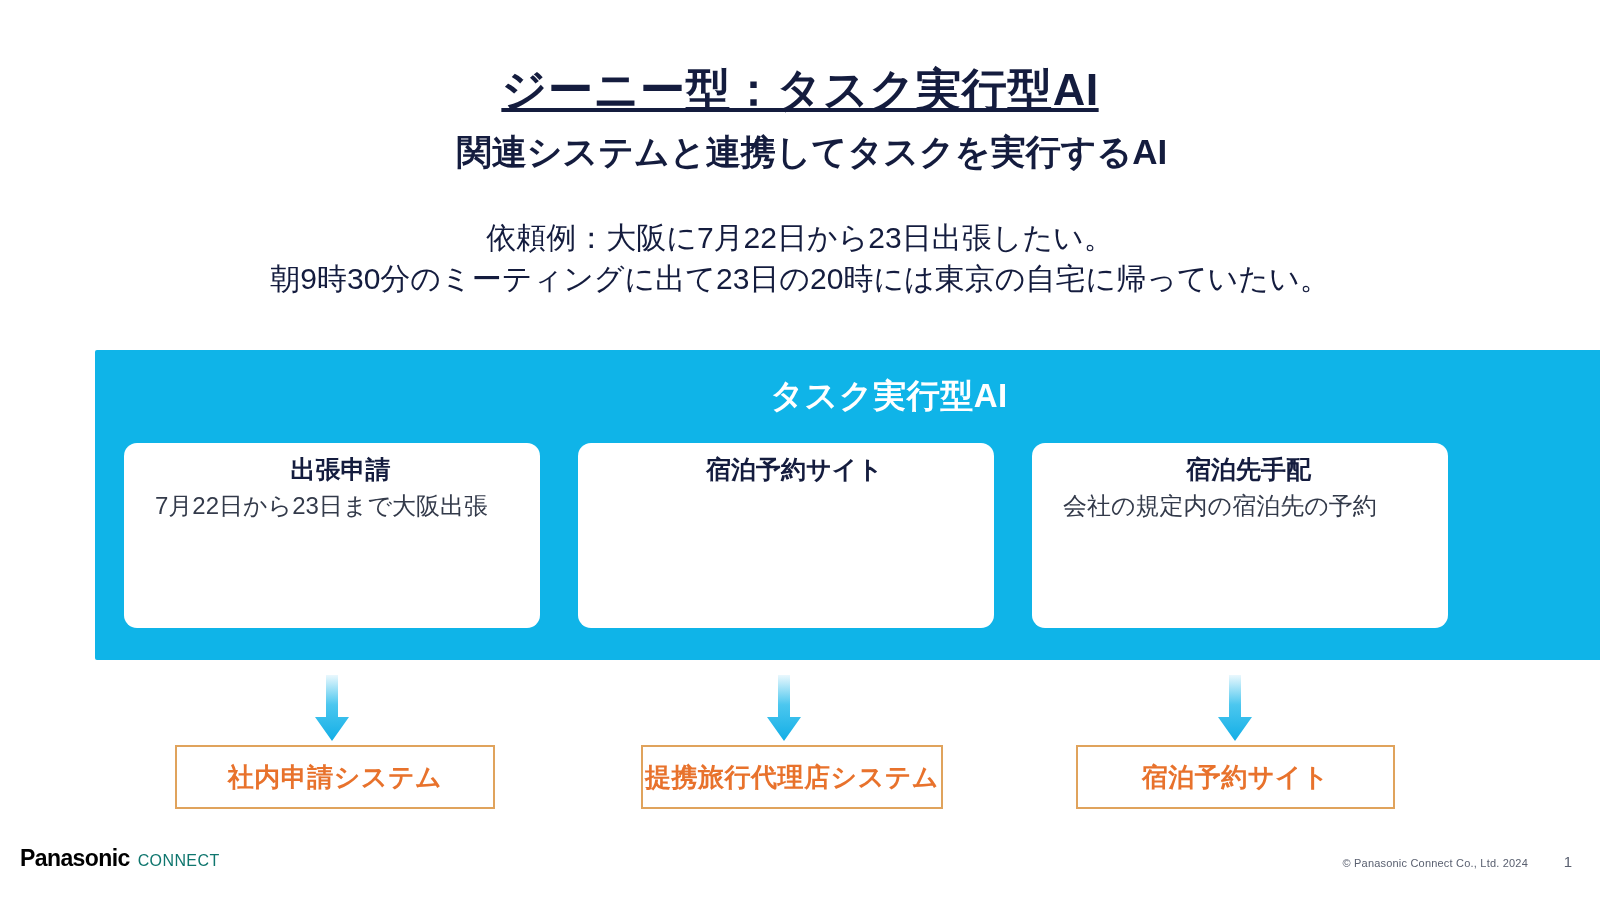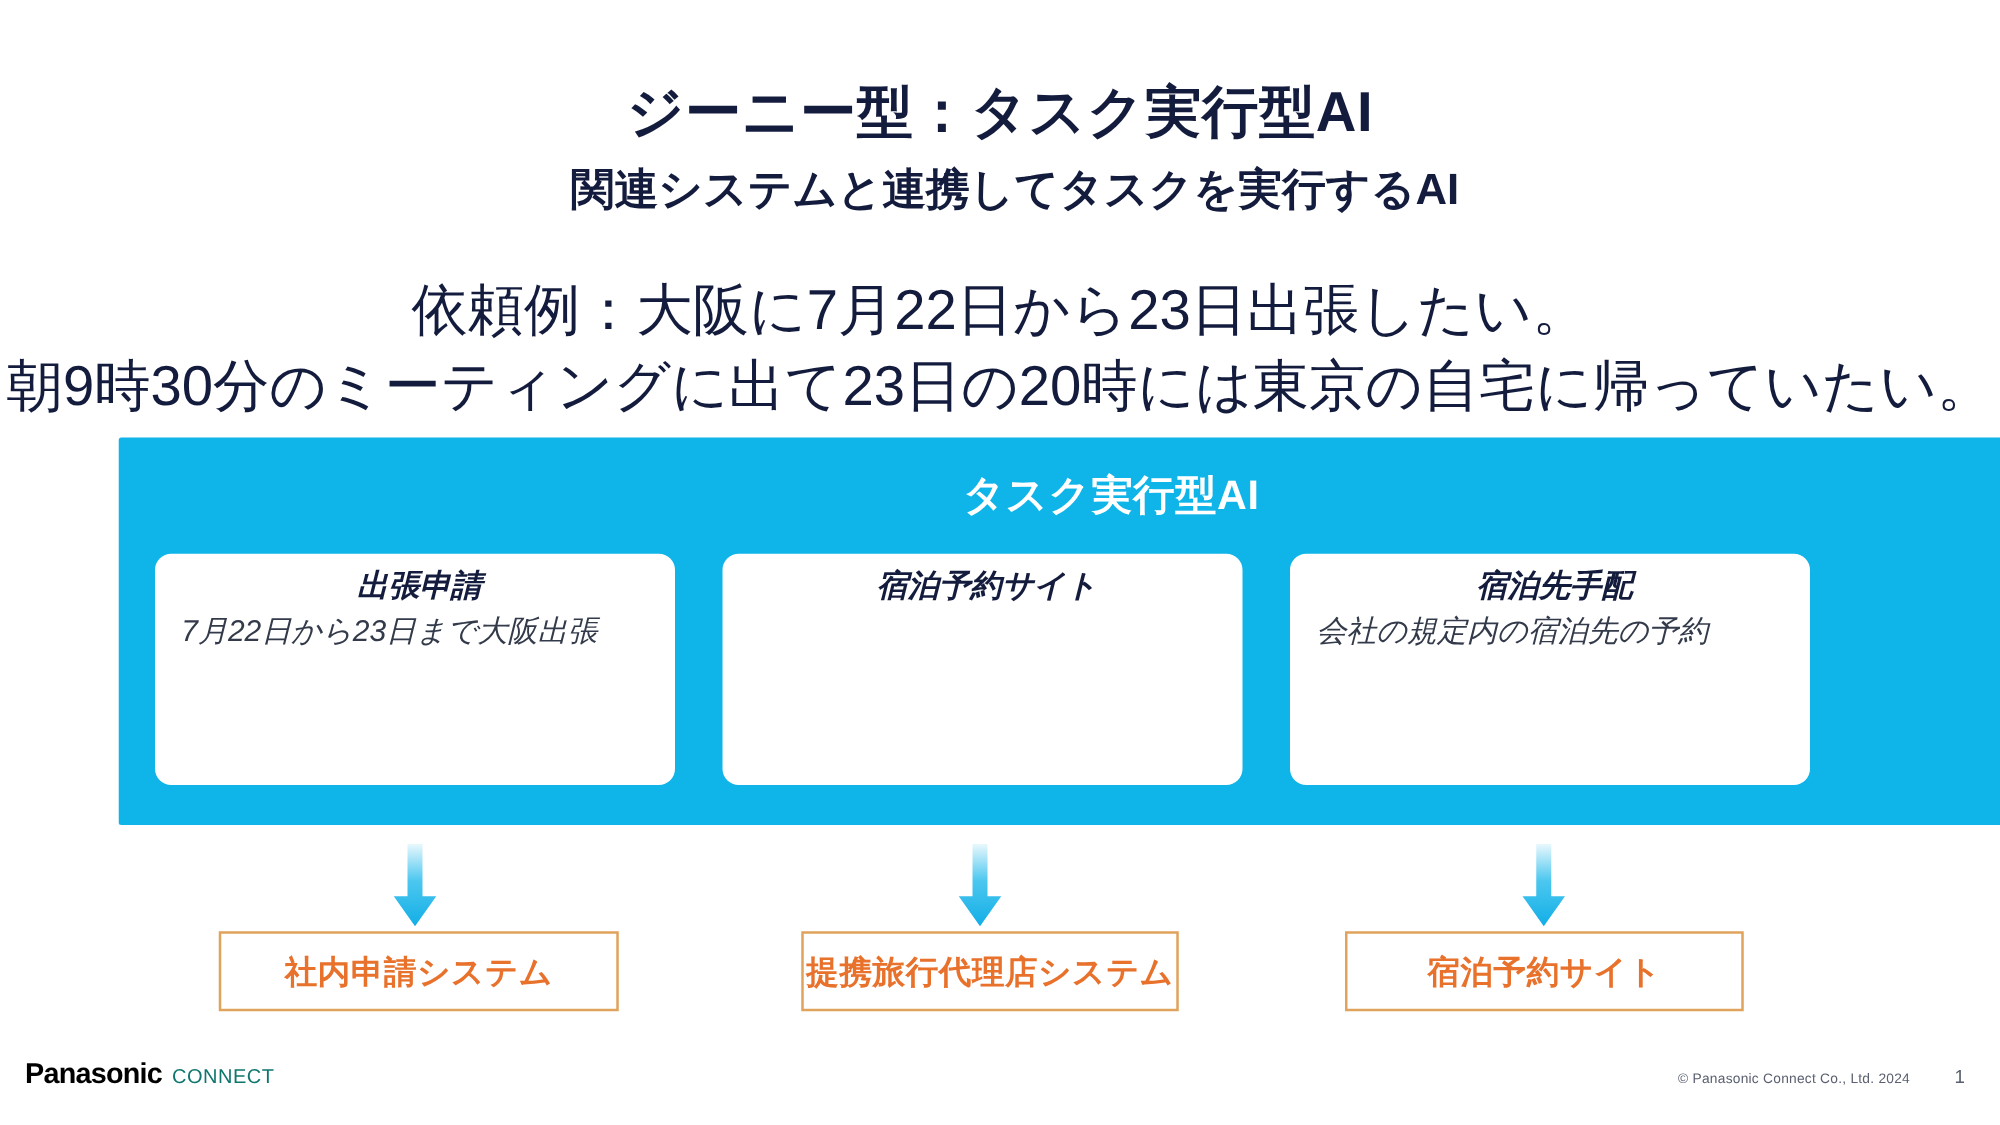--- a/index.html
+++ b/index.html
@@ -27,20 +27,21 @@
     left: 0;
     top: 64px;
     width: 1600px;
     text-align: center;
     font-size: 45px;
     font-weight: bold;
     color: #141C3E;
     letter-spacing: 0.5px;
     line-height: 1.15;
     white-space: nowrap;
+    text-decoration: underline;
   }
   .subtitle {
     position: absolute;
     left: 0;
     top: 132px;
     width: 1600px;
     text-align: center;
     font-size: 35px;
     font-weight: bold;
     color: #141C3E;
@@ -50,21 +51,21 @@
   }
 
   
   .request {
     position: absolute;
     left: 0;
     top: 218px;
     width: 1600px;
     text-align: center;
     color: #141C3E;
-    font-size: 45px;
+    font-size: 30px;
     font-weight: normal;
     line-height: 1.35;
   }
   .request .line {
     display: block;
     white-space: nowrap;
   }
 
   
   .panel {
@@ -97,23 +98,22 @@
     height: 185px;
     display: flex;
     justify-content: space-between;
   }
   .card {
     width: 416px;
     height: 185px;
     background: #ffffff;
     border-radius: 13px;
     box-sizing: border-box;
-    padding: 10px 14px 0 21px;
+    padding: 10px 14px 0 31px;
     overflow: hidden;
-    font-style: italic;
   }
   .card-title {
     text-align: center;
     font-size: 25px;
     font-weight: bold;
     color: #141C3E;
     line-height: 1.35;
     margin: 0 0 2px 0;
     white-space: nowrap;
   }

